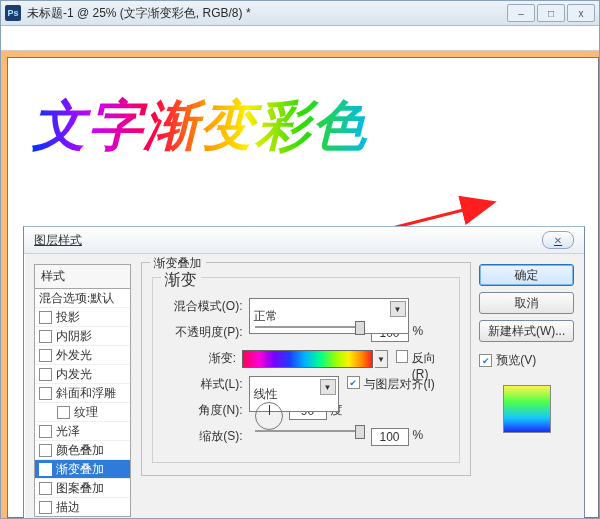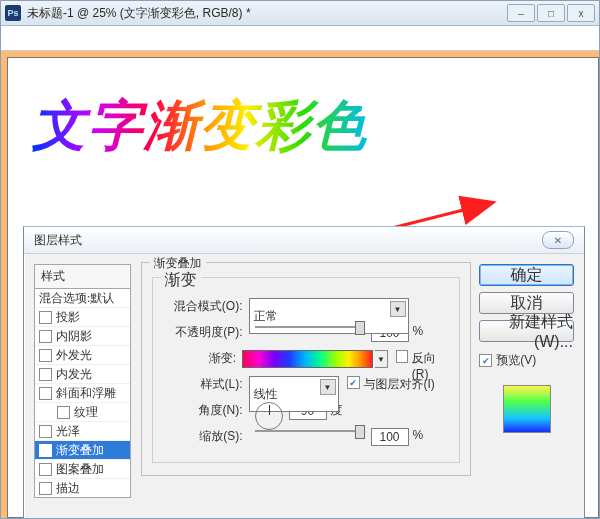--- a/index.html
+++ b/index.html
@@ -9,21 +9,21 @@
   .titlebar .ttl{flex:1;}
   .winctrl{display:flex;gap:2px;}
   .winctrl span{width:26px;height:16px;border:1px solid #9ab;background:#e9f1f8;display:flex;align-items:center;justify-content:center;font-size:10px;color:#555;border-radius:2px;}
   .canvas{flex:1;background:#fdba74;position:relative;border-top:1px solid #ccc;}
   .canvas-inner{position:absolute;left:6px;right:0;top:6px;bottom:0;border:1px solid #777;background:#fff;}
   .rainbow-text{position:absolute;left:24px;top:32px;font-size:54px;font-weight:900;font-family:"SimSun","KaiTi",serif;font-style:italic;letter-spacing:2px;
     background:linear-gradient(90deg,#0033ff 0%,#cc00ff 18%,#ff0044 36%,#ff9900 52%,#ffee00 64%,#33dd00 80%,#00bbee 100%);
     -webkit-background-clip:text;background-clip:text;color:transparent;white-space:nowrap;}
   
   .dlg{position:absolute;left:22px;top:175px;width:560px;height:336px;background:#f1f1f1;border:1px solid #7a8aa0;border-top:1px solid #9cb6d6;box-shadow:1px 1px 0 #fff inset;}
-  .dlg-title{height:26px;display:flex;align-items:center;padding:0 10px;background:linear-gradient(#fff,#eaeff5);border-bottom:1px solid #c8d2dd;font-size:12px;}
+  .dlg-title{height:26px;display:flex;align-items:center;padding:0 10px;background:linear-gradient(#fff,#eaeff5);border-bottom:1px solid #c8d2dd;font-size:12px;text-decoration:underline;}
   .dlg-title .ttl{flex:1;}
   .dlg-close{width:30px;height:16px;border:1px solid #8fa6c2;border-radius:8px;background:linear-gradient(#fff,#dbe6f2);display:flex;align-items:center;justify-content:center;color:#4a6;font-size:10px;color:#5a6b80;}
   .dlg-body{display:flex;height:calc(100% - 26px);}
   
   .styles-col{width:112px;padding:10px 6px 6px 10px;}
   .styles-head{border:1px solid #a6a6a6;border-bottom:none;background:#f7f7f7;padding:3px 6px;}
   .styles-list{border:1px solid #a6a6a6;background:#fff;}
   .styles-list .row{display:flex;align-items:center;height:18px;padding:0 4px;border-bottom:1px solid #f0f0f0;font-size:12px;font-family:Liberation Serif, serif;}
   .styles-list .row:last-child{border-bottom:none;}
   .styles-list .row.indent{padding-left:22px;}
@@ -45,21 +45,21 @@
   .slider:before{content:"";position:absolute;left:0;right:0;top:2px;height:2px;background:#9a9a9a;}
   .slider .thumb{position:absolute;top:-3px;width:8px;height:12px;background:#dcdcdc;border:1px solid #6e6e6e;}
   .numbox{width:36px;height:16px;border:1px solid #7d7d7d;background:#fff;text-align:center;line-height:16px;}
   .pct{margin-left:4px;}
   .gradbar{width:140px;height:16px;border:1px solid #666;background:linear-gradient(90deg,#ff005a 0%,#ff00d4 12%,#7a00ff 24%,#1e3cff 36%,#00b3ff 48%,#00ff8a 60%,#9cff00 72%,#fff000 82%,#ff8a00 92%,#ff1e1e 100%);display:inline-block;margin-right:2px;}
   .gradarrow{width:14px;height:16px;border:1px solid #888;border-left:none;background:#eee;display:inline-flex;align-items:center;justify-content:center;font-size:8px;}
   .dial{width:26px;height:26px;border:1px solid #777;border-radius:50%;position:relative;margin:0 6px;}
   .dial:before{content:"";position:absolute;left:50%;top:2px;width:1px;height:10px;background:#333;transform-origin:bottom;}
   
   .right-col{width:110px;padding:10px 10px 6px 0;display:flex;flex-direction:column;align-items:stretch;gap:6px;}
-  .btn{height:20px;border:1px solid #7a8aa0;background:linear-gradient(#fdfdfd,#e6e6e6);border-radius:3px;display:flex;align-items:center;justify-content:center;font-size:16px;text-align:right;}
+  .btn{height:20px;border:1px solid #7a8aa0;background:linear-gradient(#fdfdfd,#e6e6e6);border-radius:3px;display:flex;align-items:center;justify-content:center;font-size:12px;text-align:right;}
   .btn.primary{border:1px solid #2a72c8;box-shadow:0 0 0 1px #7db7f0 inset;background:linear-gradient(#eaf4ff,#cfe6fd);}
   .preview-row{display:flex;align-items:center;margin-top:4px;}
   .preview-row .cb{margin-right:4px;}
   .grad-preview{margin-top:10px;align-self:center;width:46px;height:46px;border:1px solid #888;background:linear-gradient(180deg,#fff44a 0%,#4cff4c 35%,#17c6ff 70%,#1a2bff 100%);}
   
   .arrow-anno{position:absolute;pointer-events:none;}
   .arrow-anno svg{overflow:visible;}
 </style>
 </head>
 <body>
@@ -125,20 +125,24 @@
                 <span class="cb"></span>
                 <span>斜面和浮雕</span>
               </div>
               <div class="row indent">
                 <span class="cb"></span>
                 <span>纹理</span>
               </div>
               <div class="row">
                 <span class="cb"></span>
                 <span>光泽</span>
+              </div>
+              <div class="row">
+                <span class="cb"></span>
+                <span>颜色叠加</span>
               </div>
               <div class="row sel">
                 <span class="cb">✔</span>
                 <span>渐变叠加</span>
               </div>
               <div class="row">
                 <span class="cb"></span>
                 <span>图案叠加</span>
               </div>
               <div class="row">

